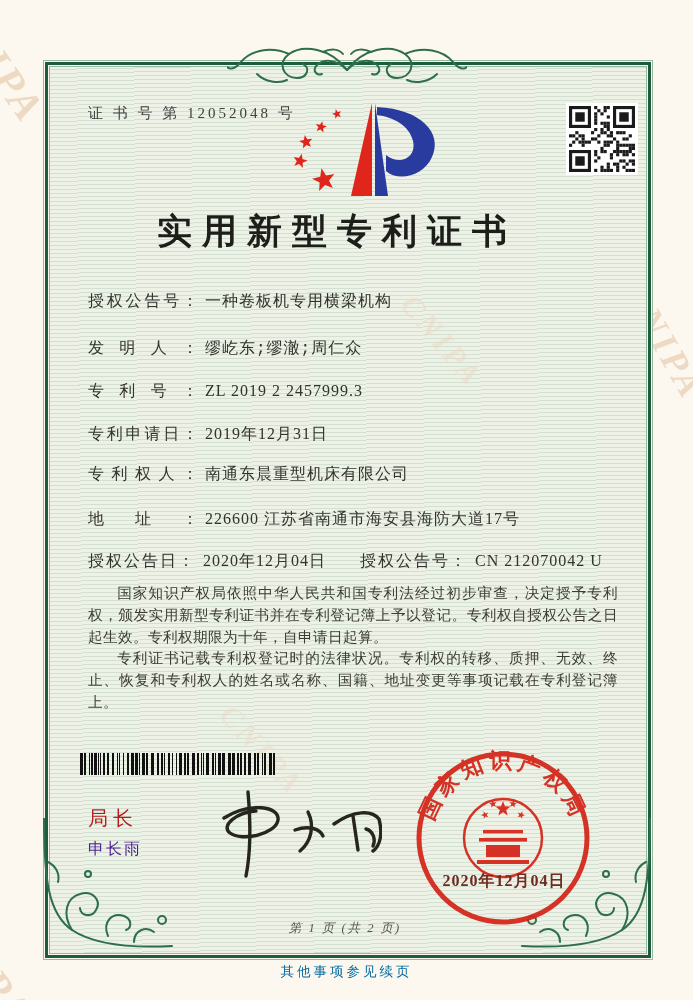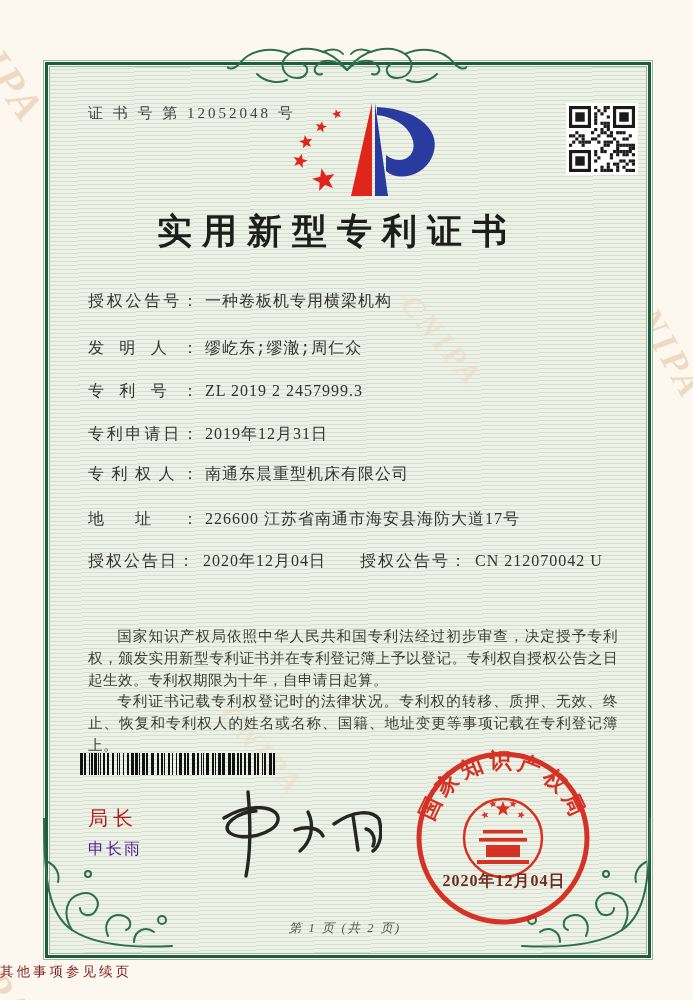--- a/index.html
+++ b/index.html
@@ -30,33 +30,33 @@
   .title{position:absolute;left:45px;top:208px;width:488px;text-align:center;font-size:35px;
          font-weight:bold;letter-spacing:10px;color:#1d1d1a;padding-left:48px;}
   .row{position:absolute;left:88px;font-size:16px;white-space:nowrap;}
   .flabel{display:inline-block;width:110px;text-align:justify;text-align-last:justify;color:#33332e;}
   .fvalue{margin-left:7px;letter-spacing:1px;color:#33332e;}
   .r1{top:291px;}.r2{top:338px;font-family:Liberation Mono, monospace;}.r3{top:381px;}.r4{top:424px;}.r5{top:464px;}.r6{top:509px;}
   .r7{top:551px;width:540px;}
   .g2{position:absolute;left:272px;top:0;}
   .glabel{letter-spacing:2px;}
   .body-text{position:absolute;left:88px;top:583px;width:530px;font-size:14.6px;line-height:21.8px;
-             color:#3c3c33;letter-spacing:.4px;text-align:justify;margin-top:43px;}
+             color:#3c3c33;letter-spacing:.4px;text-align:justify;}
   .body-text p{margin:0;text-indent:2em;}
   .barcode{position:absolute;left:80px;top:753px;width:196px;height:22px;}
   .sig-title{position:absolute;left:88px;top:805px;font-size:20px;letter-spacing:5px;color:#b91c1c;}
   .sig-name{position:absolute;left:88px;top:839px;font-size:16px;letter-spacing:2px;color:#4c1d95;}
   .signature{position:absolute;left:196px;top:786px;width:186px;height:96px;}
   .seal{position:absolute;left:414px;top:748px;width:178px;height:178px;opacity:.95;}
   .seal-date{position:absolute;left:419px;top:871px;width:170px;text-align:center;font-size:16px;
              color:#6e2a1e;letter-spacing:1px;font-weight:bold;}
   .page-info{position:absolute;left:45px;top:920px;width:600px;text-align:center;font-size:12.5px;
              color:#55554c;letter-spacing:2px;font-style:italic;}
-  .note{position:absolute;left:0;top:963px;width:693px;text-align:left;font-size:13.5px;
-        color:#7f1d1d;letter-spacing:3px;}
+  .note{position:absolute;left:0;top:963px;width:693px;text-align:center;font-size:13.5px;
+        color:#0369a1;letter-spacing:3px;}
 </style>
 </head>
 <body>
 
 <div class="page">
 
   <div class="wm wm1">CNIPA</div>
   <div class="wm wm2">CNIPA</div>
   <div class="wm wm3">CNIPA</div>
   <div class="wm wm5">CNIPA</div>

